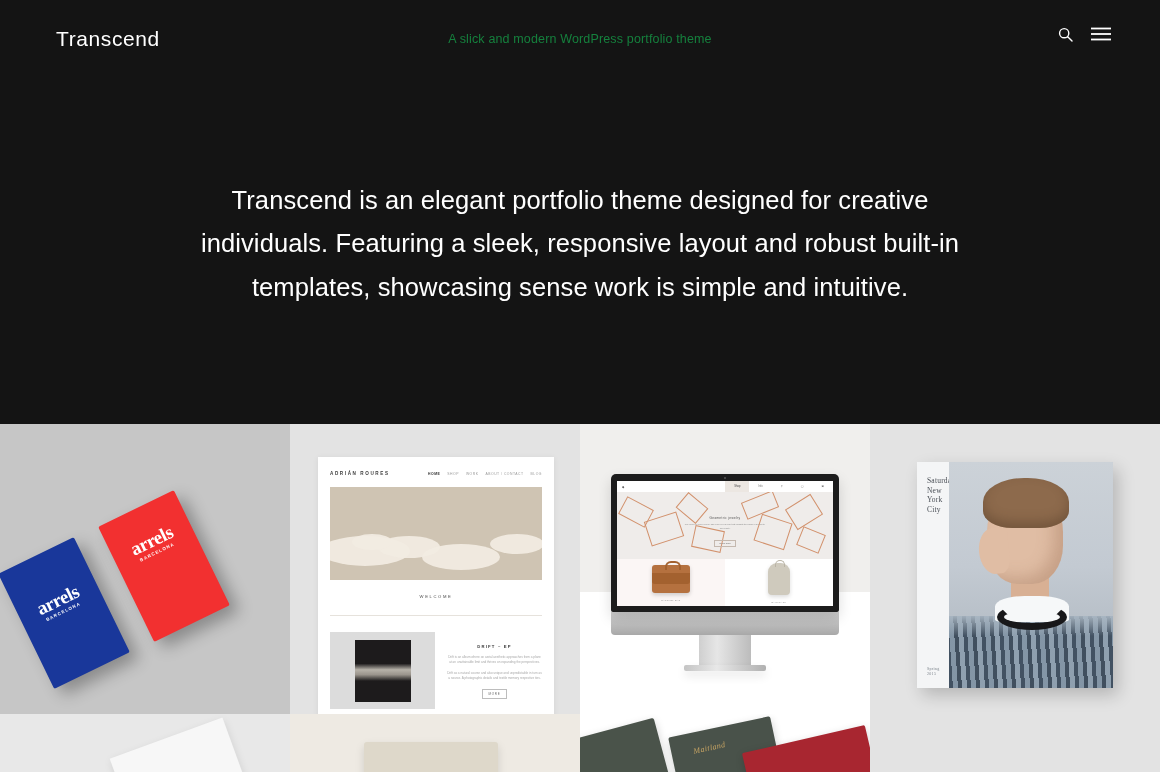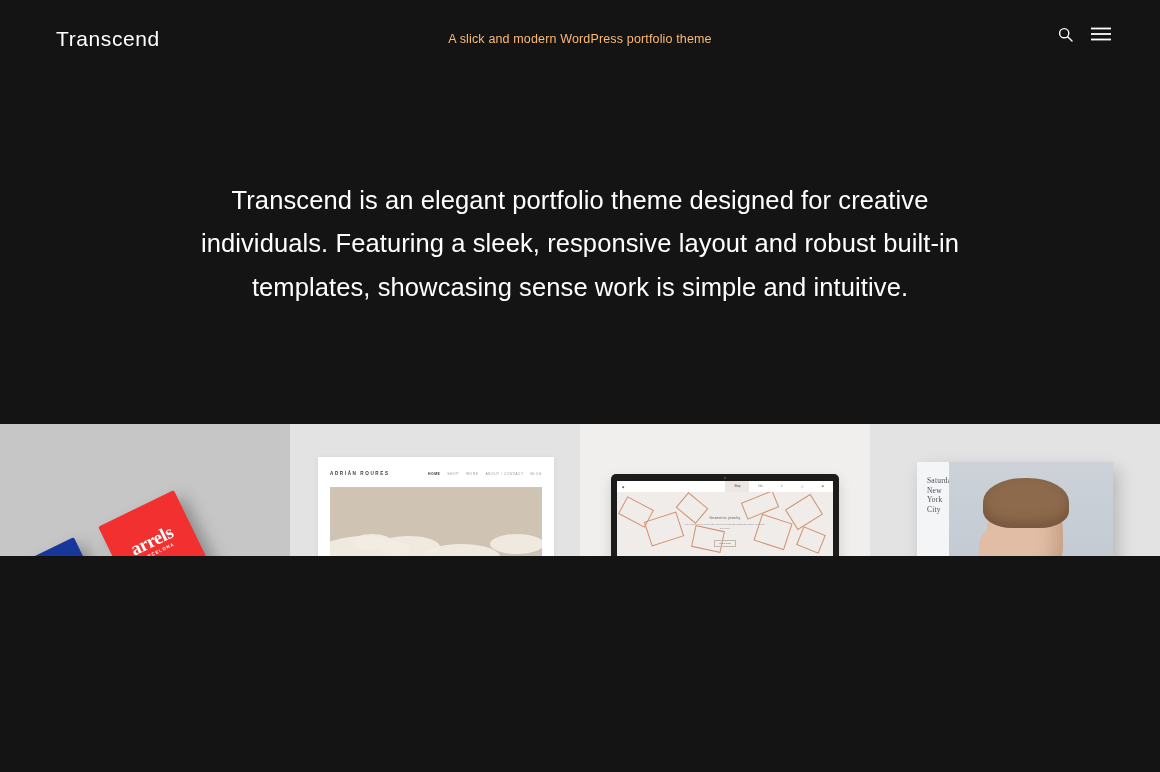--- a/index.html
+++ b/index.html
@@ -2,21 +2,21 @@
 <html><head>
 <meta charset="utf-8">
 <style>
   * { box-sizing: border-box; margin: 0; padding: 0; }
   html, body {
     width: 1160px; height: 772px;
     overflow: hidden;
     background: #141414;
     font-family: "Liberation Sans", sans-serif;
   }
-  .page { position: relative; width: 1160px; height: 556px; overflow: hidden; padding-left: 36px; }
+  .page { position: relative; width: 1160px; height: 772px; overflow: hidden; padding-left: 36px; }
 
   
   .site-header {
     position: absolute; top: 0; left: 0;
     width: 1160px; height: 78px;
     background: #141414;
     display: flex; align-items: center;
     z-index: 10;
   }
   .brand {
@@ -24,21 +24,21 @@
     color: #ffffff;
     font-size: 21px;
     font-weight: 400;
     letter-spacing: .6px;
     line-height: 26px;
     text-decoration: none;
   }
   .tagline {
     position: absolute; left: 0; right: 0; top: 31px;
     text-align: center;
-    color: #fdba74;
+    color: #15803d;
     font-size: 12.5px;
     letter-spacing: .15px;
     line-height: 16px;
   }
   .header-icons {
     position: absolute; right: 48px; top: 26px;
     display: flex; align-items: center; gap: 17px;
   }
   .ico { display: block; cursor: pointer; }
   .ico svg { display: block; }

